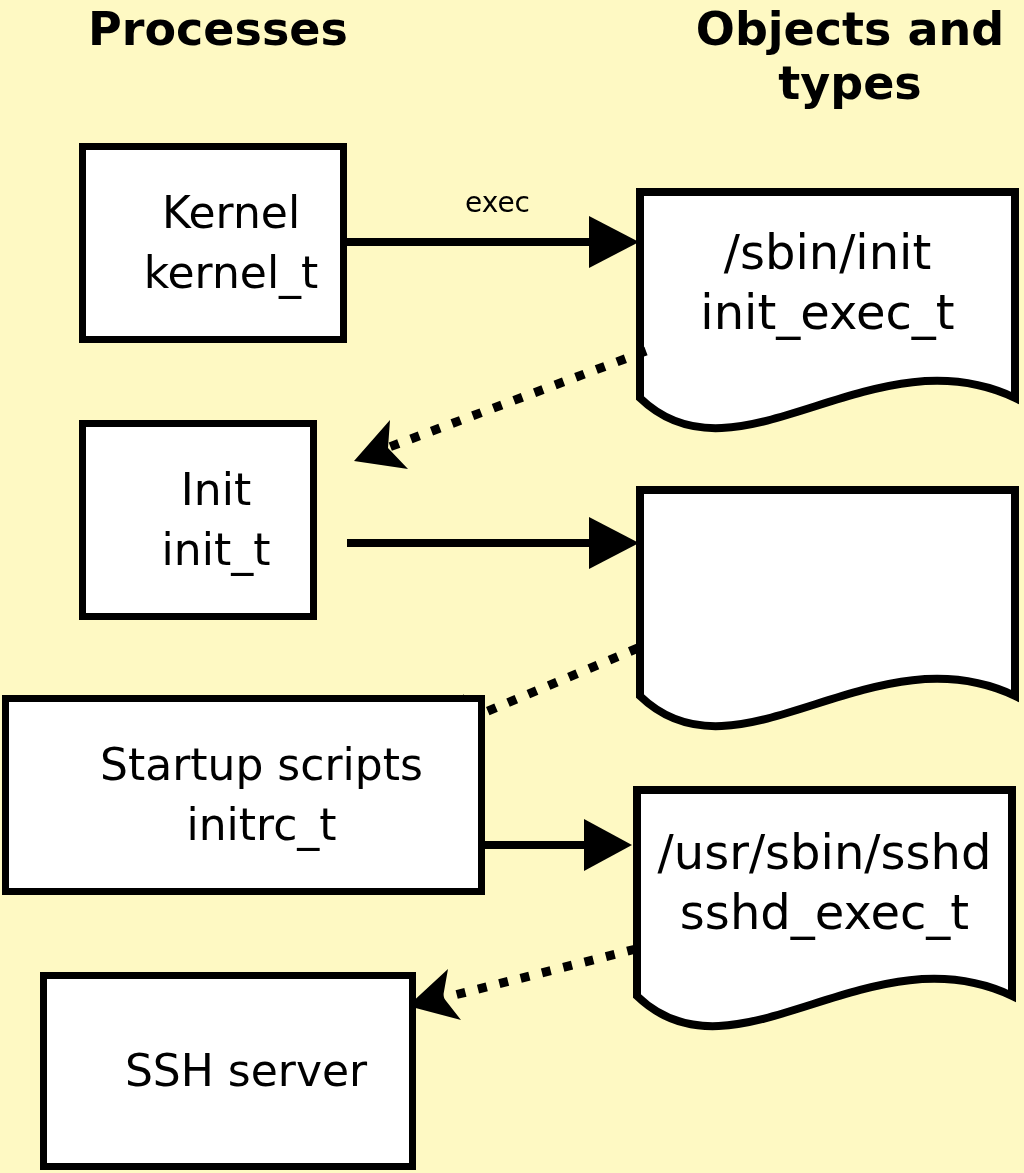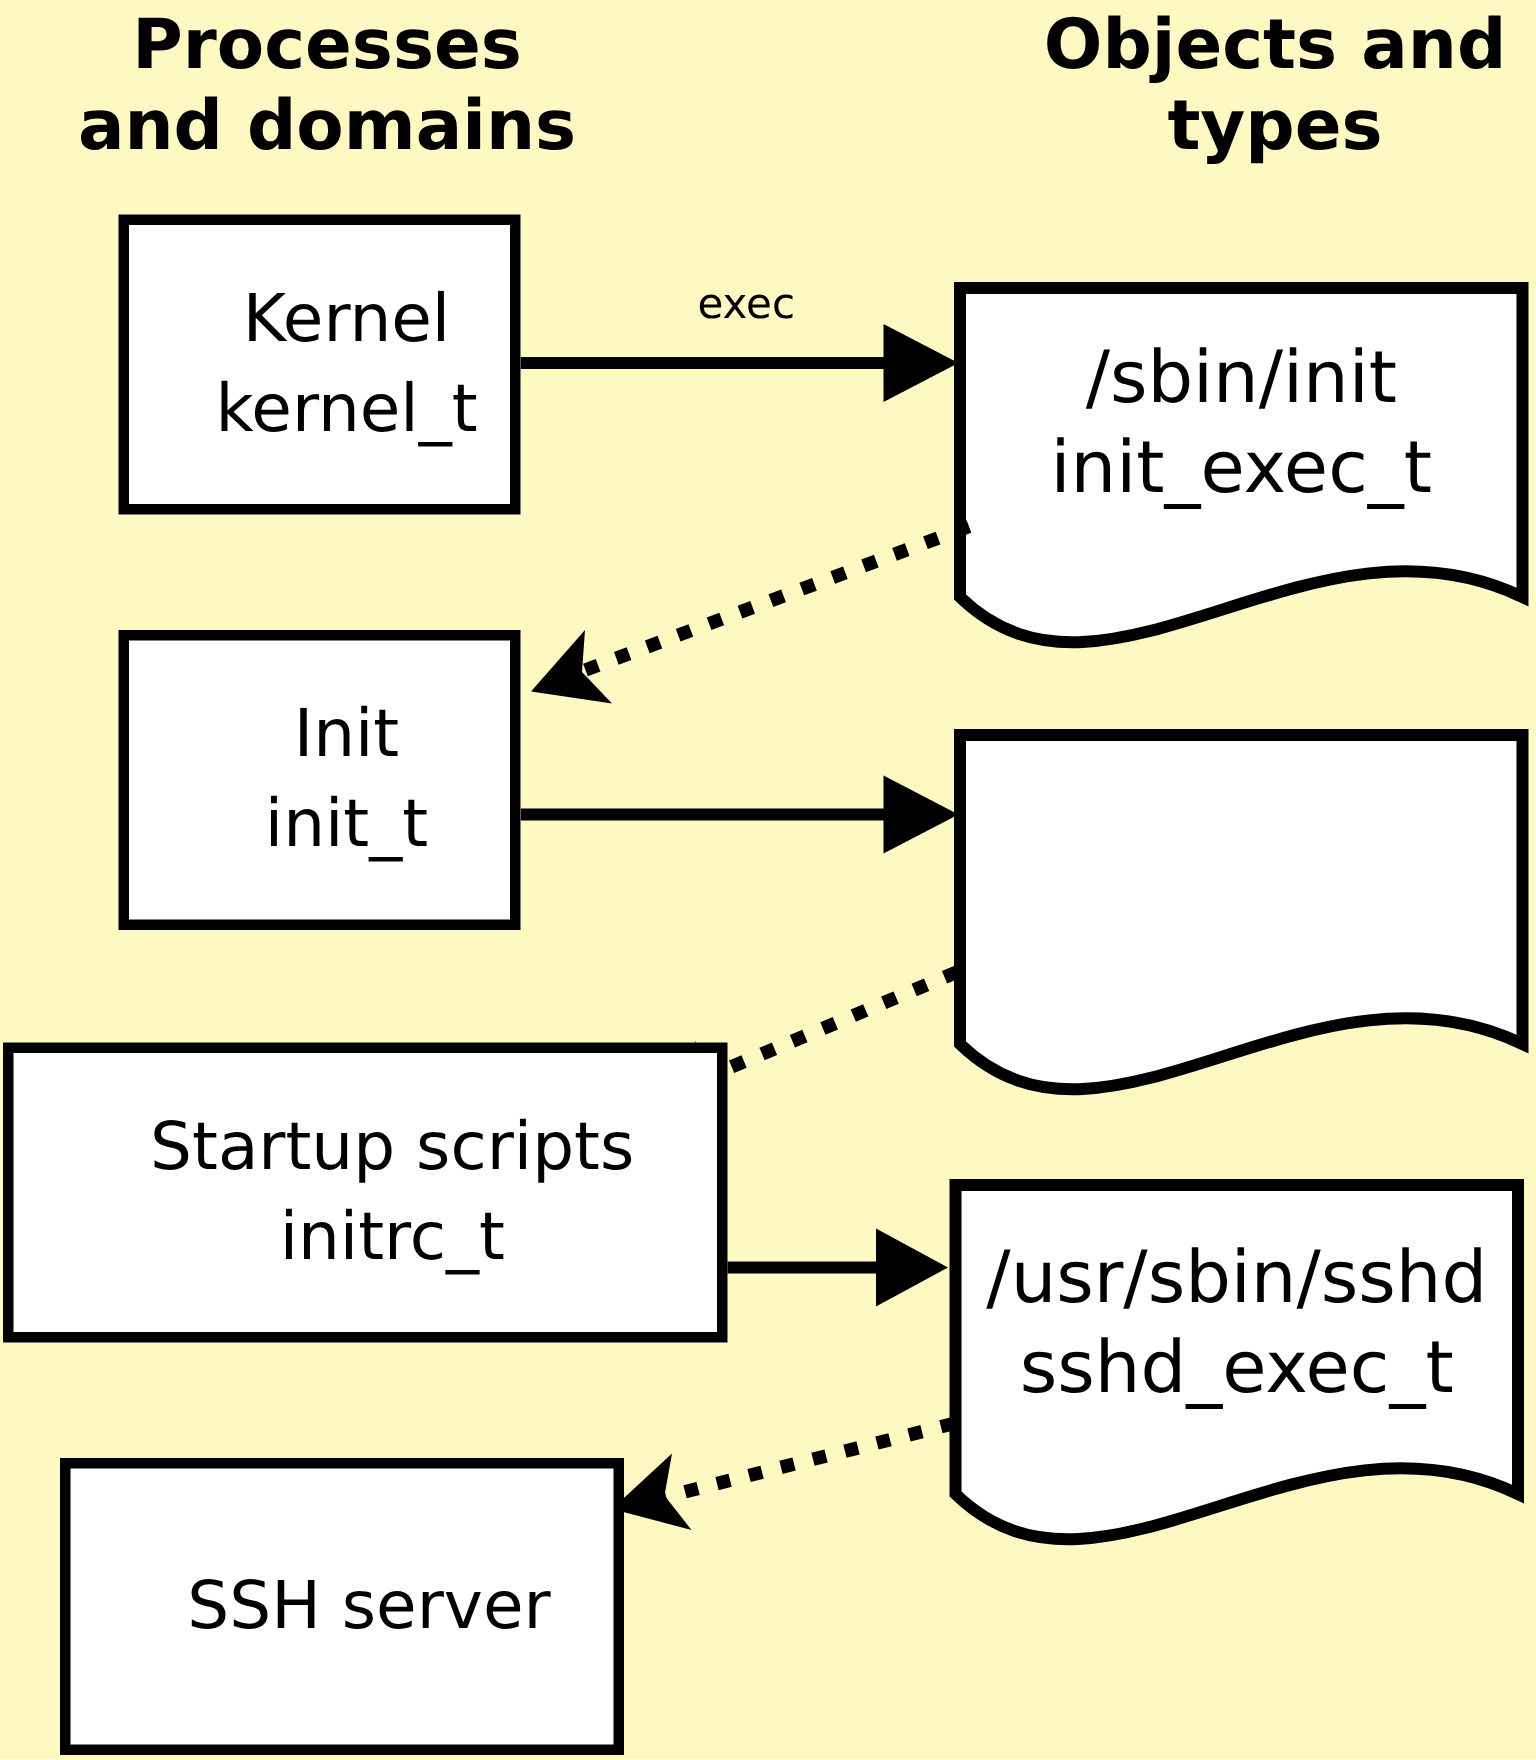--- a/index.html
+++ b/index.html
@@ -41,21 +41,21 @@
     display: flex;
     flex-direction: column;
     align-items: center;
     justify-content: center;
     text-align: center;
     font-size: 44px;
     line-height: 60px;
     padding-left: 36px;
   }
   .box-kernel  { left: 79px; top: 143px; width: 268px; height: 200px; }
-  .box-init    { left: 79px; top: 420px; width: 268px; height: 200px; }
+  .box-init    { left: 79px; top: 420px; width: 238px; height: 200px; }
   .box-initrc  { left: 2px;  top: 695px; width: 483px; height: 200px; }
   .box-sshd    { left: 40px; top: 972px; width: 376px; height: 198px; }
   .doc-label {
     position: absolute;
     text-align: center;
     font-size: 48px;
     line-height: 60px;
     white-space: nowrap;
   }
   .doc-label-1 { left: 640px; top: 222px; width: 375px; }
@@ -124,21 +124,20 @@
       <polygon class="arrow-head" points="430,737 464,694 463,723 484,742"></polygon>
     </g>
     <g>
       <line class="dotted-line" x1="636" y1="949" x2="435" y2="1000"></line>
       <polygon class="arrow-head" points="408,1006 448,969 443,997 461,1020"></polygon>
     </g>
   </svg>
 
   <div class="col-header hdr-left">
     <div>Processes</div>
-    <div>and domains</div>
   </div>
   <div class="col-header hdr-right">
     <div>Objects and</div>
     <div>types</div>
   </div>
 
   <div class="process-box box-kernel">
     <div>Kernel</div>
     <div>kernel_t</div>
   </div>

